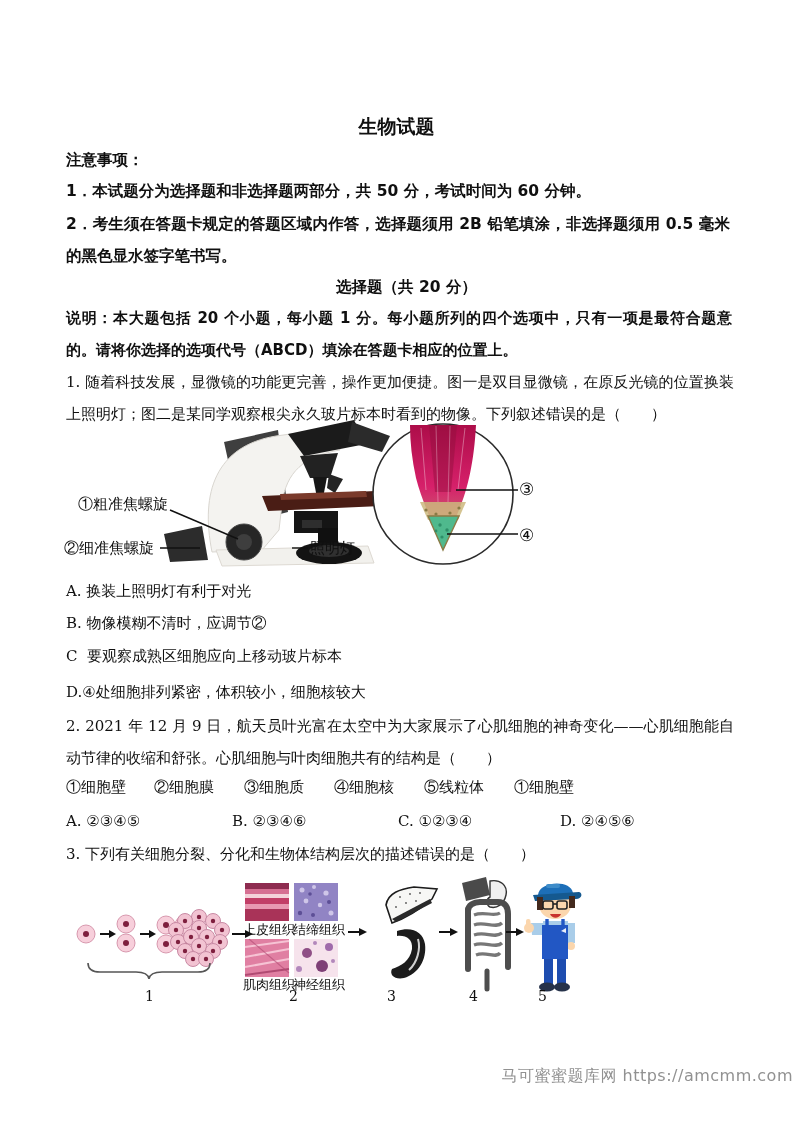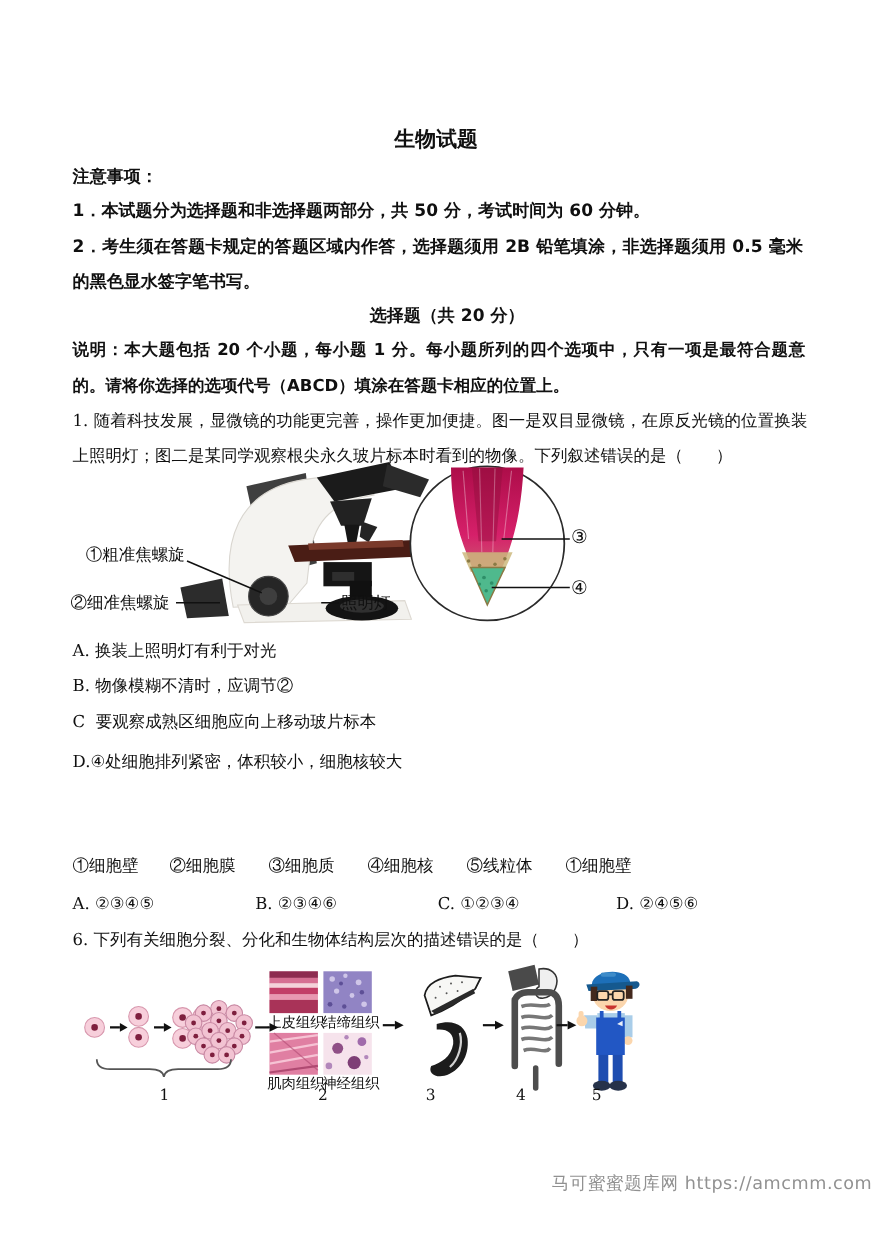--- a/index.html
+++ b/index.html
@@ -96,36 +96,37 @@
   <div class="t opt" style="left:64px;top:539px;">②细准焦螺旋</div>
   <div class="t opt" style="left:310px;top:539px;">照明灯</div>
   <div class="t badge" style="left:519px;top:480px;">③</div>
   <div class="t badge" style="left:519px;top:526px;">④</div>
 
   <div class="t opt" style="left:66px;top:582px;">A. 换装上照明灯有利于对光</div>
   <div class="t opt" style="left:66px;top:647px;">C  要观察成熟区细胞应向上移动玻片标本</div>
   <div class="t opt" style="left:66px;top:614px;">B. 物像模糊不清时，应调节②</div>
   <div class="t opt" style="left:66px;top:683px;">D.④处细胞排列紧密，体积较小，细胞核较大</div>
 
+  <div class="t para" style="left:66px;top:710px;width:668px;">2. 2021 年 12 月 9 日，航天员叶光富在太空中为大家展示了心肌细胞的神奇变化——心肌细胞能自动节律的收缩和舒张。心肌细胞与叶肉细胞共有的结构是（　　）</div>
   <div>
     <span class="t opt" style="left:66px;top:778px;">①细胞壁</span>
     <span class="t opt" style="left:154px;top:778px;">②细胞膜</span>
     <span class="t opt" style="left:244px;top:778px;">③细胞质</span>
     <span class="t opt" style="left:334px;top:778px;">④细胞核</span>
     <span class="t opt" style="left:424px;top:778px;">⑤线粒体</span>
     <span class="t opt" style="left:514px;top:778px;">①细胞壁</span>
   </div>
   <div>
     <span class="t opt" style="left:66px;top:812px;">A. ②③④⑤</span>
     <span class="t opt" style="left:232px;top:812px;">B. ②③④⑥</span>
     <span class="t opt" style="left:398px;top:812px;">C. ①②③④</span>
     <span class="t opt" style="left:560px;top:812px;">D. ②④⑤⑥</span>
   </div>
 
-  <div class="t para" style="left:66px;top:838px;width:668px;">6. 下列有关细胞分裂、分化和生物体结构层次的描述错误的是（　　）</div>
+  <div class="t para" style="left:66px;top:838px;width:668px;">3. 下列有关细胞分裂、分化和生物体结构层次的描述错误的是（　　）</div>
 
   <svg style="left:66px;top:875px;" width="544" height="135" viewBox="0 0 544 135">
     <g>
       <circle cx="20" cy="59" r="9" fill="#f7cfdb" stroke="#d898ae"></circle>
         <circle cx="20" cy="59" r="3" fill="#7e1f3e"></circle>
       <line x1="34" y1="59" x2="43" y2="59" stroke="#111" stroke-width="2"></line>
         <path d="M43,55 L50,59 L43,63 Z" fill="#111"></path>
       <circle cx="60" cy="49" r="9" fill="#f7cfdb" stroke="#d898ae"></circle>
         <circle cx="60" cy="49" r="3" fill="#7e1f3e"></circle>
       <circle cx="60" cy="68" r="9" fill="#f7cfdb" stroke="#d898ae"></circle>

